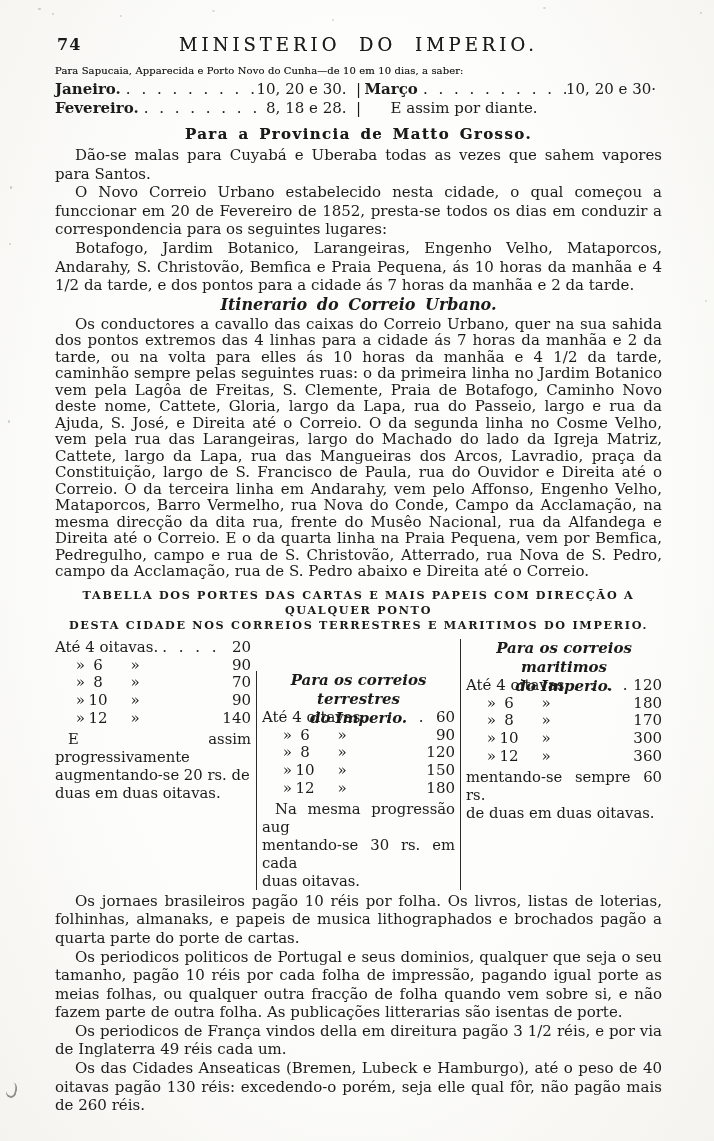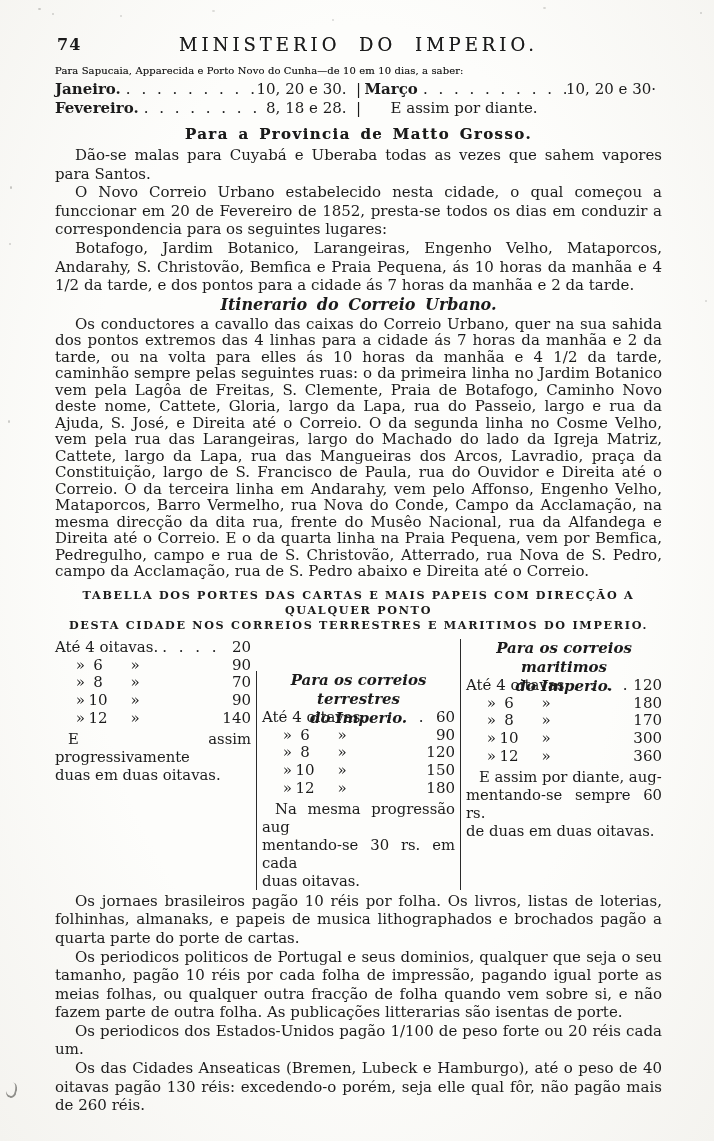--- a/index.html
+++ b/index.html
@@ -165,20 +165,21 @@
           </div>
           <div class="rrow">
             <span class="qm1">»</span>
             <span class="qnum">12</span>
             <span class="qm2">»</span>
             <span class="qspacer"></span>
             <span class="rvalue">140</span>
           </div>
           <div class="rfoot">
             <div class="fl-first">E assim progressivamente</div>
+            <div>augmentando-se 20 rs. de</div>
             <div>duas em duas oitavas.</div>
           </div>
         </div>
 
         <div class="rcol rcol-1">
           <div class="rhead">
             <div>Para os correios terrestres</div>
             <div>do Imperio.</div>
           </div>
           <div class="rrow">
@@ -253,31 +254,30 @@
             <span class="rvalue">300</span>
           </div>
           <div class="rrow">
             <span class="qm1">»</span>
             <span class="qnum">12</span>
             <span class="qm2">»</span>
             <span class="qspacer"></span>
             <span class="rvalue">360</span>
           </div>
           <div class="rfoot">
-            <div class="fl-first">E assim por diante, aug-</div>
             <div>mentando-se sempre 60 rs.</div>
             <div>de duas em duas oitavas.</div>
           </div>
         </div>
 
       </div>
     </section>
 
     <section>
       <p class="doc">Os jornaes brasileiros pagão 10 réis por folha. Os livros, listas de loterias, folhinhas, almanaks, e papeis de musica lithographados e brochados pagão a quarta parte do porte de cartas.</p>
       <p class="doc">Os periodicos politicos de Portugal e seus dominios, qualquer que seja o seu tamanho, pagão 10 réis por cada folha de impressão, pagando igual porte as meias folhas, ou qualquer outra fracção de folha quando vem sobre si, e não fazem parte de outra folha. As publicações litterarias são isentas de porte.</p>
-      <p class="doc">Os periodicos dos Estados-Unidos pagão 1/100 de peso forte ou 20 réis cada um.</p>
+      <p class="doc">Os periodicos de França vindos della em direitura pagão 3 1/2 réis, e por via de Inglaterra 49 réis cada um.</p>
       <p class="doc">Os das Cidades Anseaticas (Bremen, Lubeck e Hamburgo), até o peso de 40 oitavas pagão 130 réis: excedendo-o porém, seja elle qual fôr, não pagão mais de 260 réis.</p>
 
     </section>
 
   </div>
 </div>
 
 </body></html>

